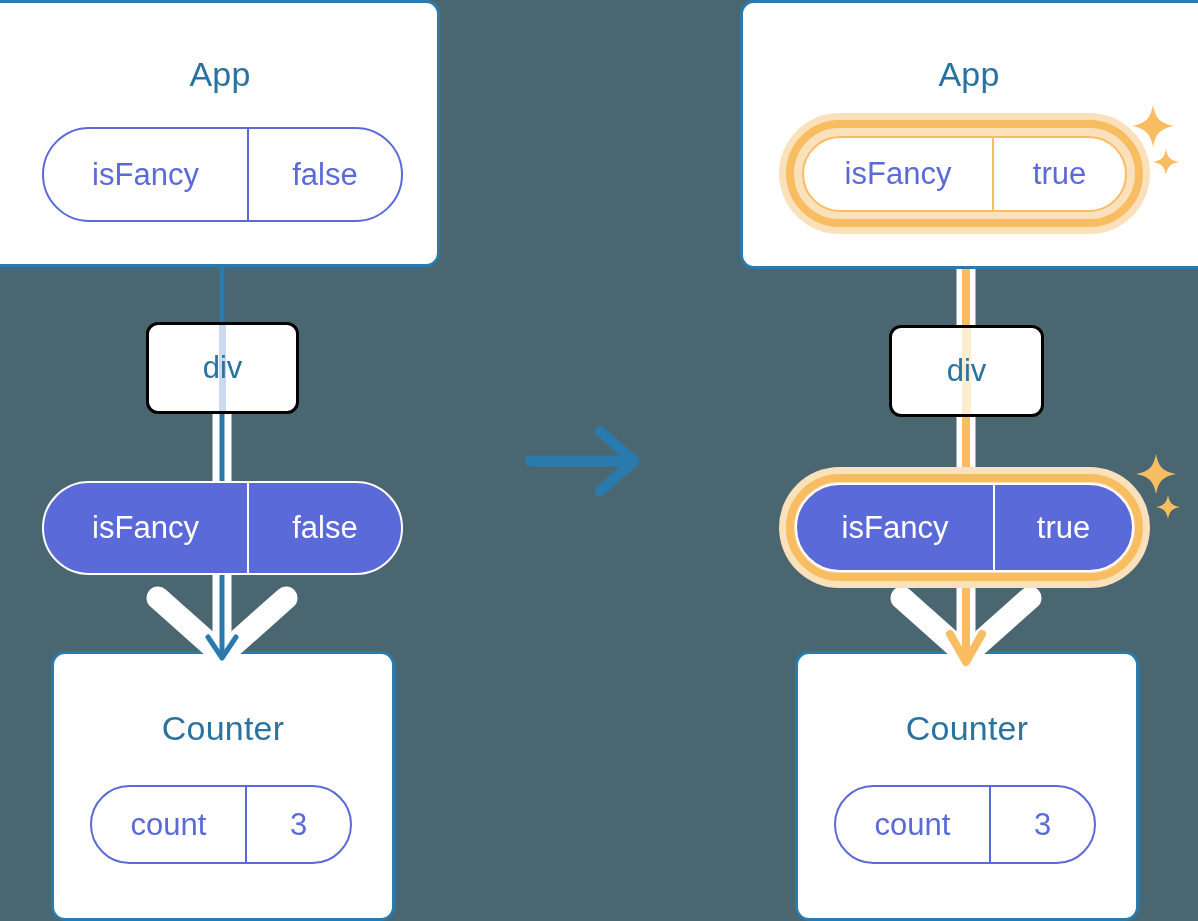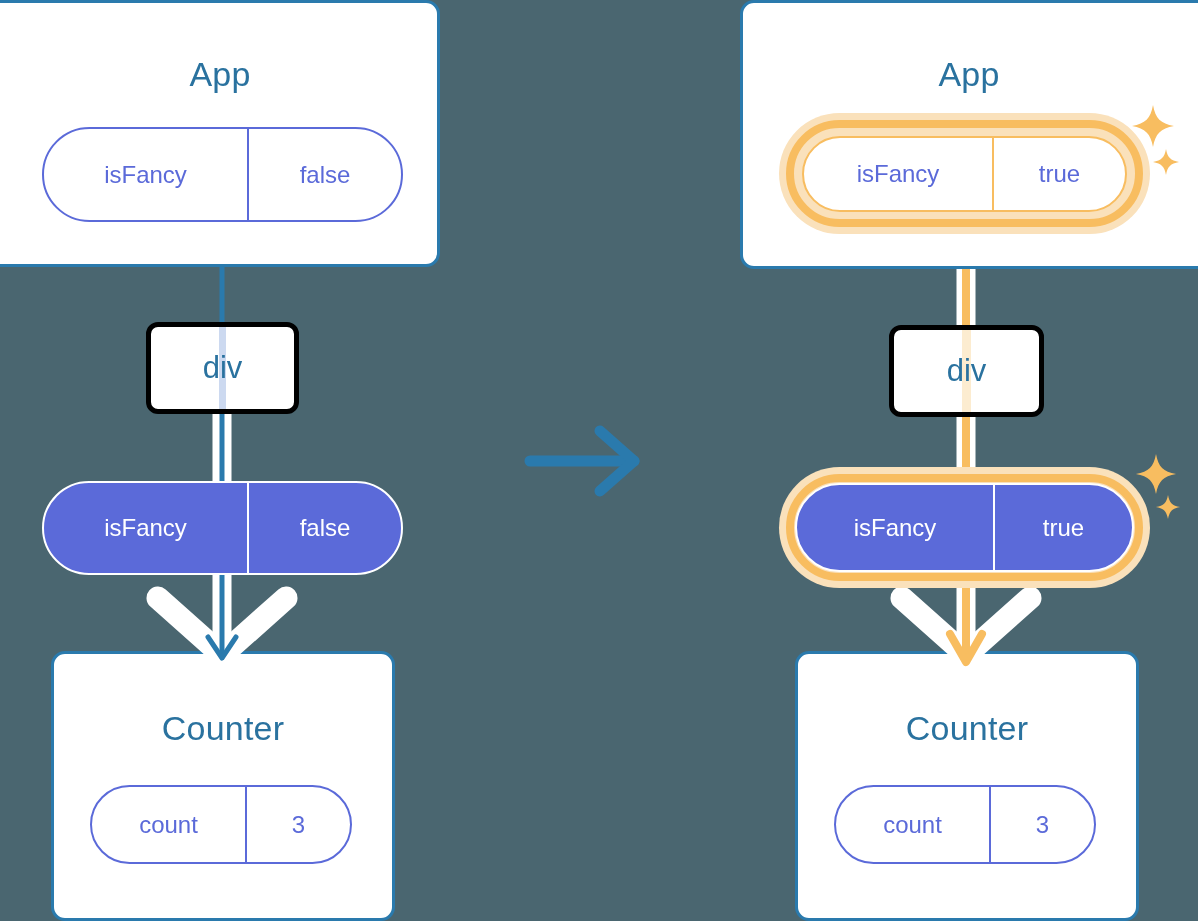--- a/index.html
+++ b/index.html
@@ -30,21 +30,21 @@
     text-align: center;
     color: #2a729f;
     font-size: 34px;
     font-weight: 400;
     letter-spacing: .2px;
     white-space: nowrap;
   }
   .divbox {
     position: absolute;
     background: #ffffff;
-    border: 5px solid #000000;
+    border: 3px solid #000000;
     border-radius: 12px;
     z-index: 4;
     display: flex;
     align-items: center;
     justify-content: center;
   }
   .divbox span {
     color: #2a729f;
     font-size: 31px;
     position: relative;
@@ -57,21 +57,21 @@
     display: flex;
     align-items: stretch;
     border-radius: 999px;
     z-index: 5;
     overflow: hidden;
   }
   .pill .cell {
     display: flex;
     align-items: center;
     justify-content: center;
-    font-size: 24px;
+    font-size: 31px;
     white-space: nowrap;
     padding: 6px 14px;
   }
 
   
   .pill.outline {
     background: #ffffff;
     border: 2px solid #5b6ad9;
   }
   .pill.outline .cell { color: #5b6ad9; }

